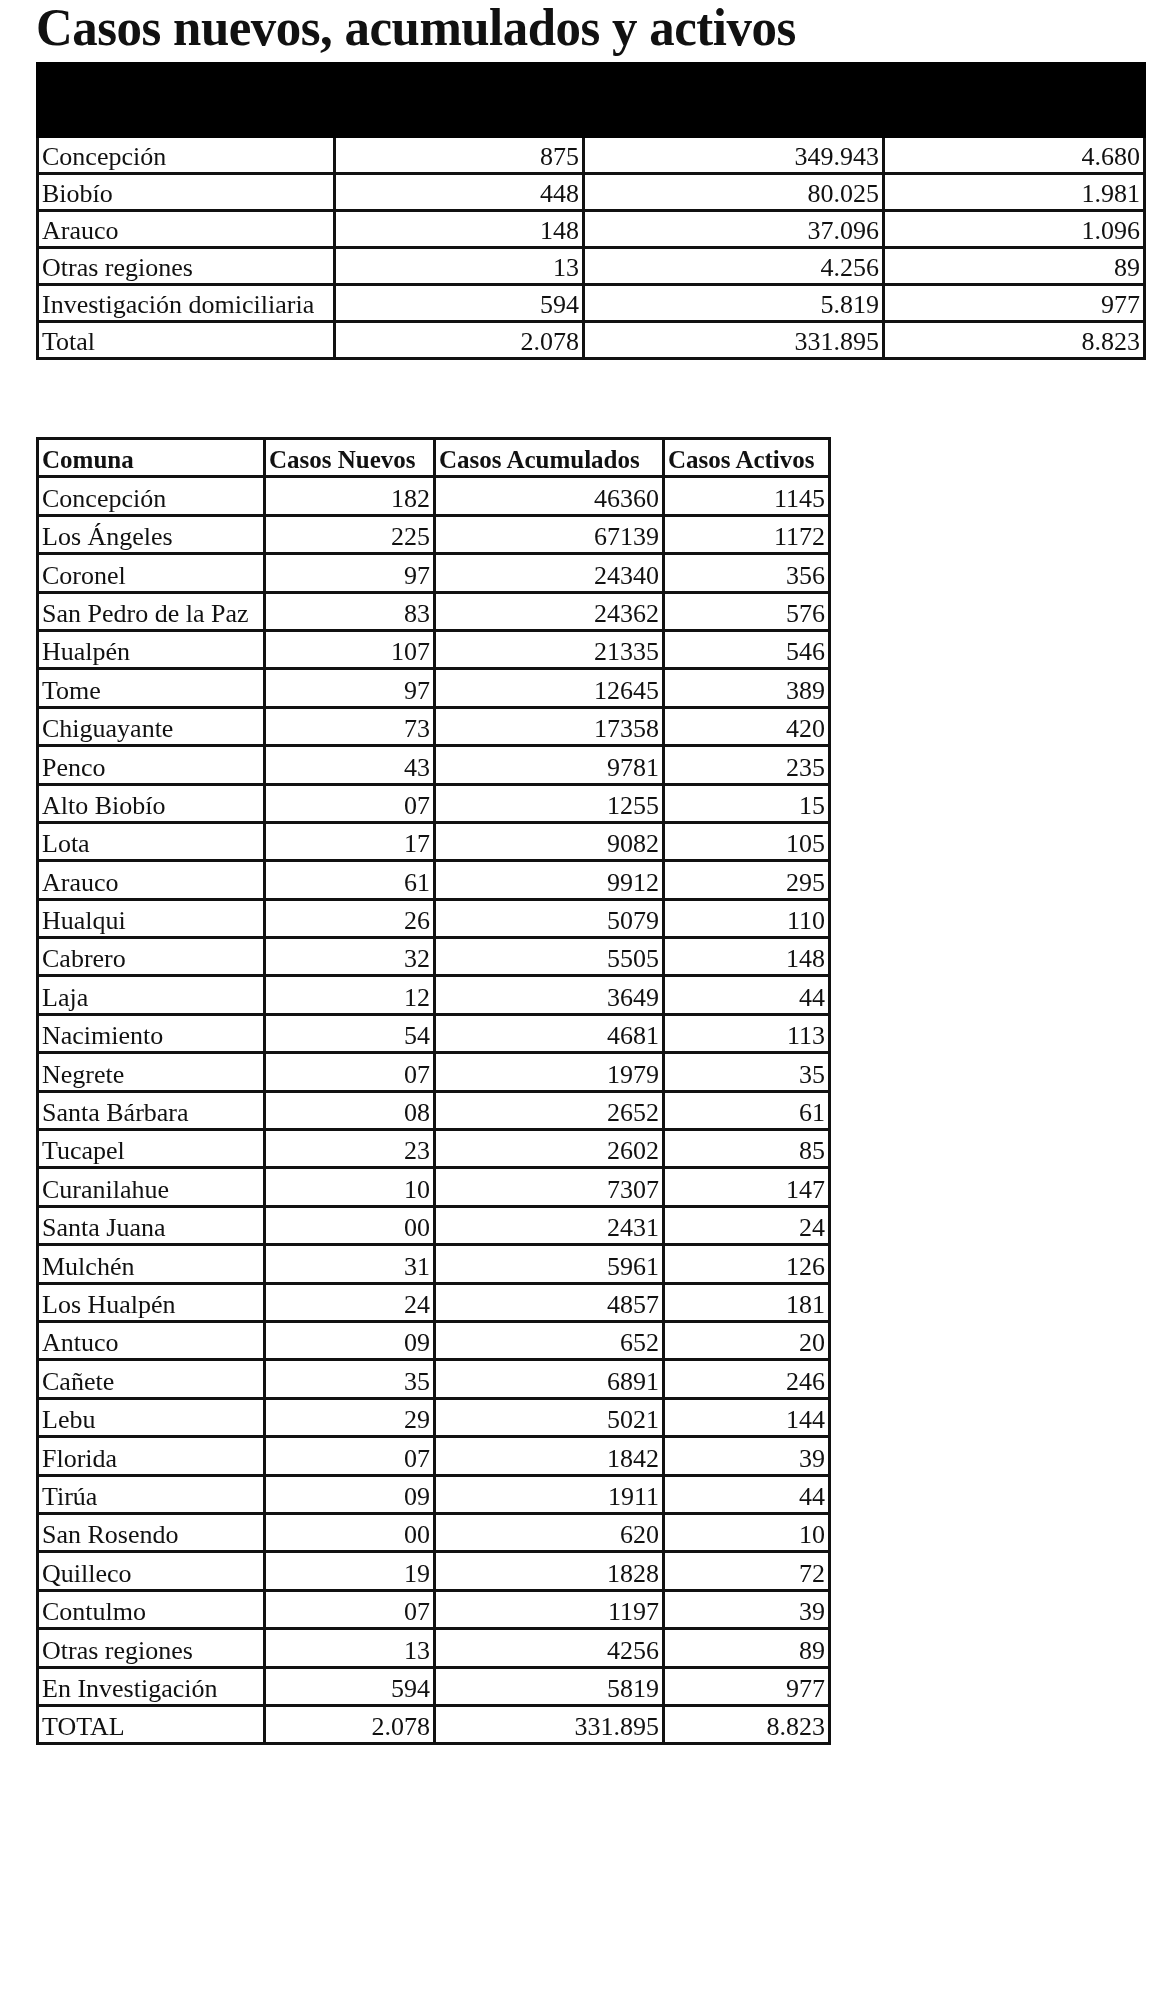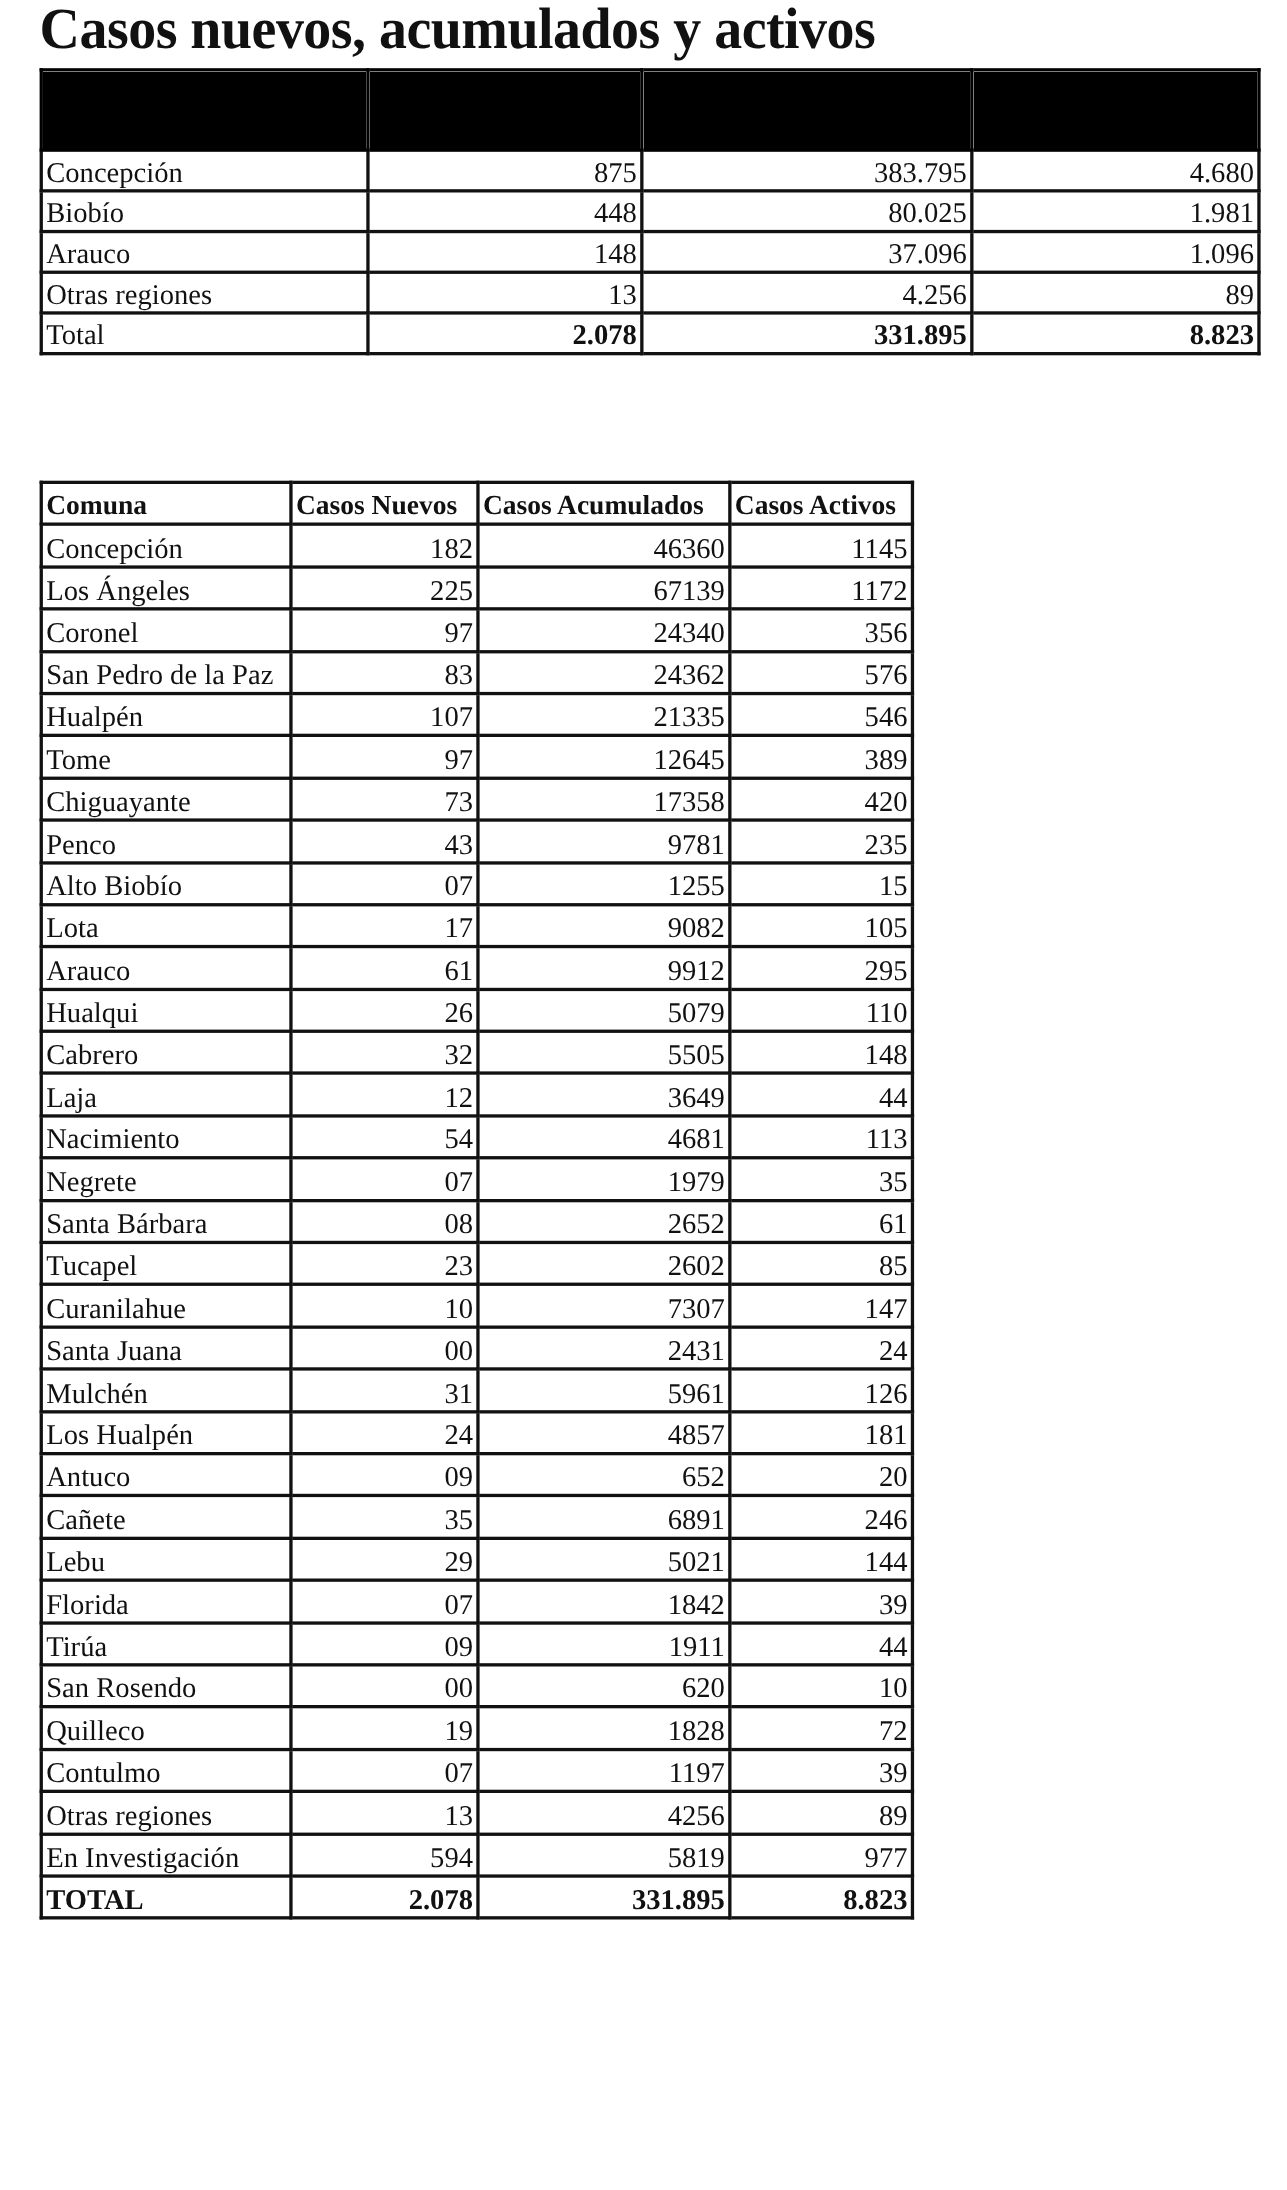--- a/index.html
+++ b/index.html
@@ -12,21 +12,21 @@
       font-size: 53px; font-weight: bold; letter-spacing: -0.5px;
       font-family: "Liberation Serif", serif; line-height: 62px; margin: 0;
       transform: scaleX(0.96); transform-origin: left top;
     }
     table { border-collapse: collapse; position: absolute; table-layout: fixed; }
     td {
       border: 3px solid #111; padding: 0 3px; white-space: nowrap; overflow: hidden;
       font-size: 26px; line-height: 30px; vertical-align: bottom;
     }
     td.num { text-align: right; }
-    td.bold { font-weight: bold; }
+    td.bold { font-weight: normal; }
 
     
     #summary { left: 36px; top: 62px; width: 1107px; }
     #summary td { height: 34px; }
     #summary tr.header-band td { background: #000; height: 70px; border-color: #000; }
     #summary col.c1 { width: 297px; }
     #summary col.c2 { width: 249px; }
     #summary col.c3 { width: 300px; }
     #summary col.c4 { width: 261px; }
 
@@ -54,40 +54,46 @@
   <tbody id="summary-body">
     <tr class="header-band">
       <td></td>
       <td></td>
       <td></td>
       <td></td>
     </tr>
   <tr>
         <td>Concepción</td>
         <td class="num">875</td>
-        <td class="num">383.795</td>
+        <td class="num">349.943</td>
         <td class="num">4.680</td>
       </tr>
       <tr>
         <td>Biobío</td>
         <td class="num">448</td>
         <td class="num">80.025</td>
         <td class="num">1.981</td>
       </tr>
       <tr>
         <td>Arauco</td>
         <td class="num">148</td>
         <td class="num">37.096</td>
         <td class="num">1.096</td>
       </tr>
       <tr>
         <td>Otras regiones</td>
         <td class="num">13</td>
         <td class="num">4.256</td>
         <td class="num">89</td>
+      </tr>
+      <tr>
+        <td>Investigación domiciliaria</td>
+        <td class="num">594</td>
+        <td class="num">5.819</td>
+        <td class="num">977</td>
       </tr>
       <tr>
         <td class="">Total</td>
         <td class="num bold">2.078</td>
         <td class="num bold">331.895</td>
         <td class="num bold">8.823</td>
       </tr>
     </tbody>
 </table>
 

